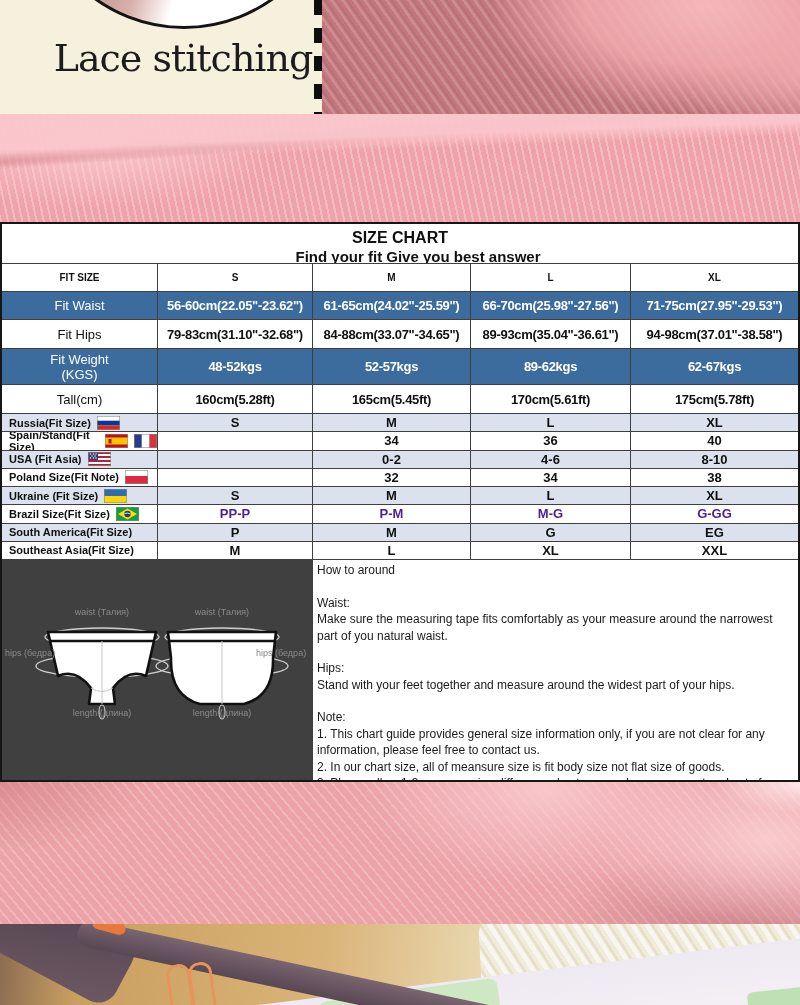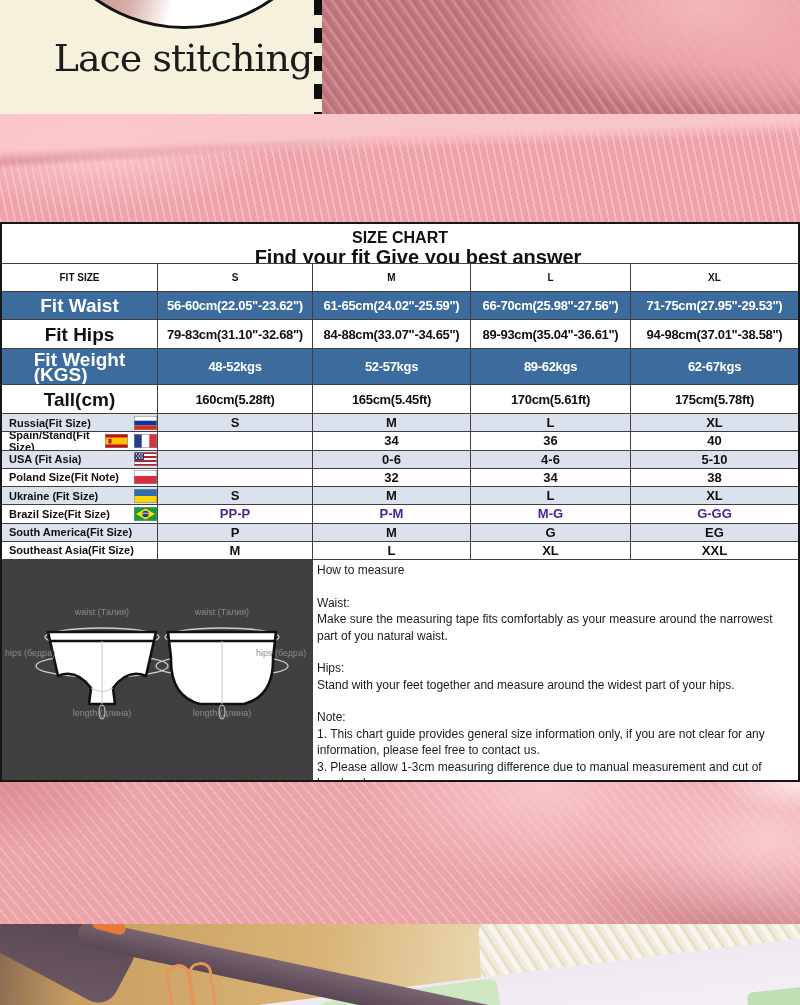--- a/index.html
+++ b/index.html
@@ -35,27 +35,27 @@
         border:2px solid #161616;box-sizing:border-box;}
   .chart-grid{display:grid;width:721px;height:556px;
         grid-template-columns:156px 155px 158px 160px 167px;
         grid-template-rows:40px 28px 28px 29px 36px 29px repeat(8,18.25px) 220px;}
   .cell{box-sizing:border-box;border-right:1px solid #3f3f3f;border-bottom:1px solid #3f3f3f;
         display:flex;align-items:center;justify-content:center;color:#101010;overflow:hidden;}
   .cell.last{border-right:none;}
   .cell.bottom{border-bottom:none;}
   .chart-header{grid-column:1/-1;flex-direction:column;justify-content:flex-start;padding-top:4px;border-right:none;}
   .chart-title{font-size:16px;font-weight:bold;line-height:20px;}
-  .chart-subtitle{font-size:20px;font-weight:bold;line-height:18px;margin-left:36px;}
+  .chart-subtitle{font-size:15px;font-weight:bold;line-height:18px;margin-left:36px;}
   .head-cell{font-size:10px;font-weight:bold;}
-  .m-label{font-size:19px;font-weight:bold;white-space:pre-line;line-height:15px;}
+  .m-label{font-size:13px;font-weight:normal;white-space:pre-line;text-align:center;line-height:15px;}
   .m-val{font-size:13px;font-weight:bold;letter-spacing:-0.3px;}
   .blue{background:#3c6b9d;color:#fff;}
   .shaded{background:#dbe2ed;}
-  .c-label{justify-content:space-between;padding-left:7px;font-size:11px;font-weight:bold;gap:6px;}
+  .c-label{justify-content:flex-start;padding-left:7px;font-size:11px;font-weight:bold;gap:6px;}
   .c-val{font-size:13px;font-weight:bold;}
   .red-text{color:#4c1d95;}
   .flag{flex:0 0 auto;display:block;}
 
   
   .diagram-cell{position:relative;grid-column:1/3;border-right:1px solid #3f3f3f;border-bottom:none;
         box-sizing:border-box;background:#404040;}
   .howto-cell{grid-column:3/6;border-right:none;border-bottom:none;box-sizing:border-box;
         padding:2px 4px;font-size:12px;line-height:16.5px;color:#1a1a1a;
         display:block;text-align:left;}
@@ -199,23 +199,23 @@
               <circle cx="4" cy="4" r="0.7" fill="#fff"></circle>
               <circle cx="7" cy="4" r="0.7" fill="#fff"></circle>
               <circle cx="2.5" cy="6" r="0.7" fill="#fff"></circle>
               <circle cx="5.5" cy="6" r="0.7" fill="#fff"></circle>
               <circle cx="8" cy="6" r="0.7" fill="#fff"></circle>
             </g>
             <rect x="0.3" y="0.3" width="22.4" height="13.4" fill="none" stroke="#8a8a8a" stroke-width="0.6"></rect>
           </svg>
         </div>
         <div class="cell c-val shaded"></div>
-        <div class="cell c-val shaded">0-6</div>
+        <div class="cell c-val shaded">0-2</div>
         <div class="cell c-val shaded">4-6</div>
-        <div class="cell c-val shaded last">5-10</div>
+        <div class="cell c-val shaded last">8-10</div>
         <div class="cell c-label">
           <span>Poland Size(Fit Note)</span>
           <svg class="flag" width="23" height="14" viewBox="0 0 23 14">
             <g>
               <rect width="23" height="14" fill="#fff"></rect>
               <rect y="6" width="23" height="8" fill="#dc2a3e"></rect>
             </g>
             <rect x="0.3" y="0.3" width="22.4" height="13.4" fill="none" stroke="#8a8a8a" stroke-width="0.6"></rect>
           </svg>
         </div>
@@ -286,30 +286,31 @@
             <ellipse cx="70" cy="88" rx="3" ry="7" fill="none" stroke="#c5c5c5" stroke-width="1.2"></ellipse>
           </svg>
           <span class="diag-label diag-center" style="left:25px;top:47px;">waist (Талия)</span>
           <span class="diag-label diag-center" style="left:145px;top:47px;">waist (Талия)</span>
           <span class="diag-label" style="left:3px;top:88px;">hips (бедра)</span>
           <span class="diag-label" style="left:254px;top:88px;">hips (бедра)</span>
           <span class="diag-label diag-center" style="left:25px;top:148px;">length (длина)</span>
           <span class="diag-label diag-center" style="left:145px;top:148px;">length (длина)</span>
         </div>
         <div class="cell howto-cell bottom">
-          <div class="howto-line">How to measure</div>
+          <div class="howto-line">How to around</div>
           <div class="howto-line"></div>
           <div class="howto-line">Waist:</div>
           <div class="howto-line">Make sure the measuring tape fits comfortably as your measure around the narrowest part of you natural waist.</div>
           <div class="howto-line"></div>
           <div class="howto-line">Hips:</div>
           <div class="howto-line">Stand with your feet together and measure around the widest part of your hips.</div>
           <div class="howto-line"></div>
           <div class="howto-line">Note:</div>
           <div class="howto-line">1. This chart guide provides general size information only, if you are not clear for any information, please feel free to contact us.</div>
+          <div class="howto-line">2. In our chart size, all of meansure size is fit body size not flat size of goods.</div>
           <div class="howto-line">3. Please allow 1-3cm measuring difference due to manual measurement and cut of handwork.</div>
         </div>
       </div>
   </div>
 
   <div class="fabric-bottom"></div>
 
   <div class="photo-strip">
     <div class="cream-knit"></div>
     <div class="white-fabric"></div>

